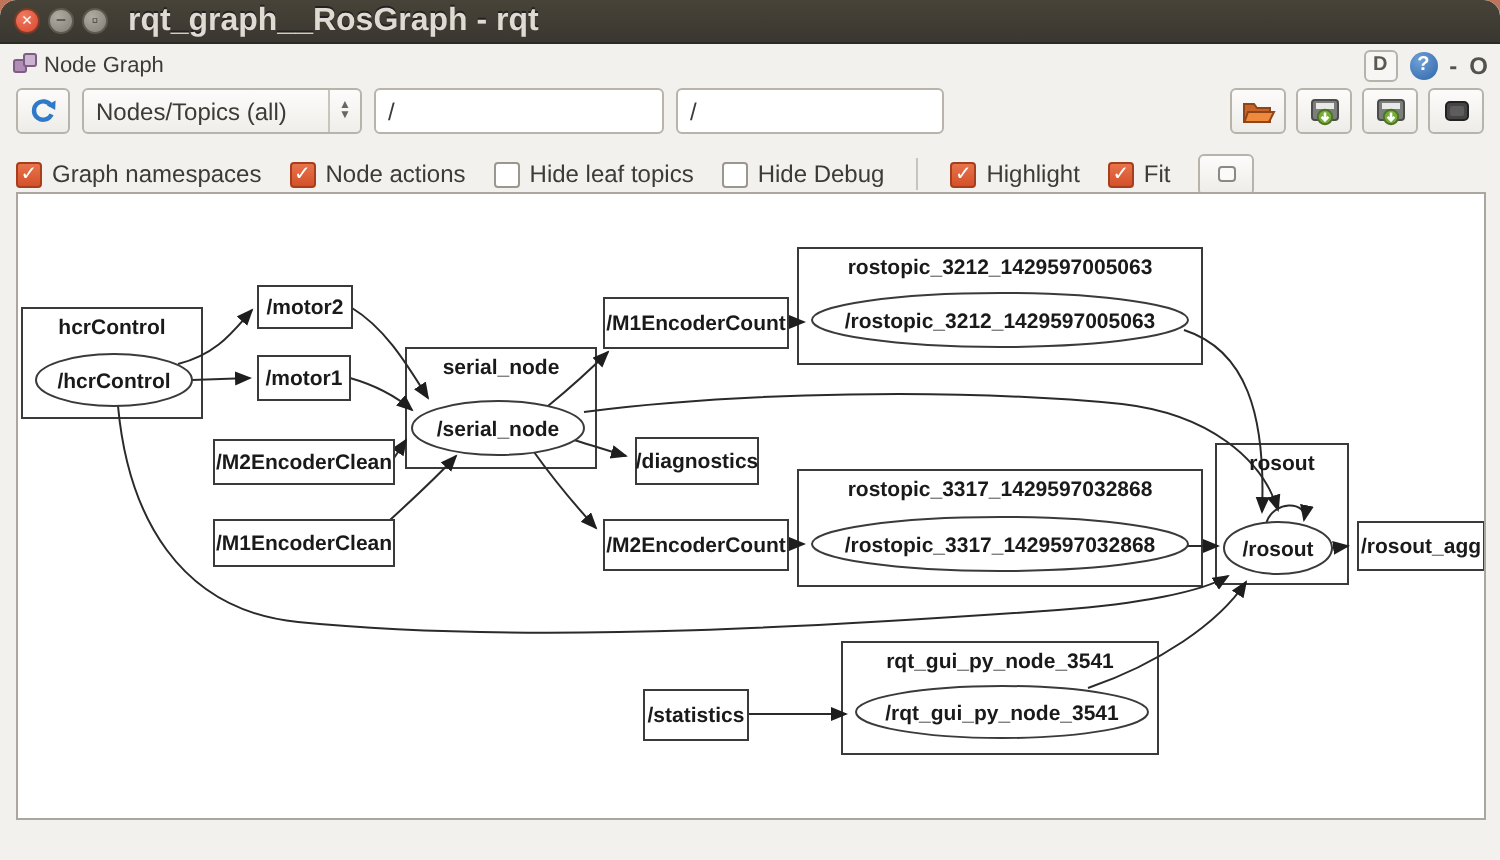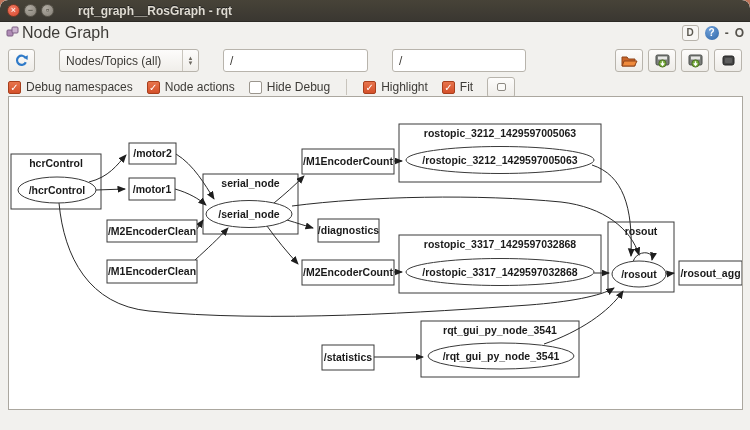--- a/index.html
+++ b/index.html
@@ -5,33 +5,33 @@
   html,body{margin:0;padding:0;}
   body{width:750px;height:430px;background:#bf7459;font-family:"Liberation Sans","DejaVu Sans",sans-serif;overflow:hidden;}
   .window{position:relative;width:750px;height:430px;background:#f2f1ee;border-radius:8px 8px 0 0;overflow:hidden;}
 
   
   .titlebar{height:21px;background:linear-gradient(#474338,#3a3731);border-bottom:1px solid #2c2a25;display:flex;align-items:center;border-radius:8px 8px 0 0;}
   .winbtns{display:flex;gap:4px;margin-left:7px;}
   .wbtn{width:13px;height:13px;border-radius:50%;display:flex;align-items:center;justify-content:center;font-size:9px;line-height:9px;color:#fff;box-sizing:border-box;}
   .wbtn.close{background:radial-gradient(circle at 35% 30%,#f07b62,#d9472f);border:1px solid #7c3a27;}
   .wbtn.min,.wbtn.max{background:radial-gradient(circle at 35% 30%,#b0aba2,#847f76);border:1px solid #5d594f;color:#3a382f;}
-  .title{color:#dfdbd2;font-weight:bold;font-size:12px;margin-left:24px;text-shadow:0 -1px 0 #222;}
+  .title{color:#dfdbd2;font-weight:bold;font-size:16px;margin-left:10px;text-shadow:0 -1px 0 #222;}
 
   
   .panelheader{height:21px;display:flex;align-items:center;padding:0 6px;background:#f2f1ee;}
   .plugin-icon{width:13px;height:13px;margin-right:3px;}
-  .panel-title{font-size:16px;color:#3d3b37;}
+  .panel-title{font-size:11px;color:#3d3b37;}
   .panel-controls{margin-left:auto;display:flex;align-items:center;gap:6px;}
   .pc-d{width:15px;height:14px;border:1px solid #b7b3ab;border-radius:3px;background:#f7f6f4;color:#5c5950;font-size:10px;font-weight:bold;display:flex;align-items:center;justify-content:center;}
   .pc-help{width:14px;height:14px;border-radius:50%;background:radial-gradient(circle at 35% 30%,#6fa0d8,#2e66a8);color:#fff;font-size:10px;font-weight:bold;display:flex;align-items:center;justify-content:center;}
   .pc-min,.pc-close{color:#55524b;font-size:12px;font-weight:bold;line-height:12px;}
 
   
-  .toolbar1{height:28px;display:flex;align-items:flex-end;padding:1px 8px 3px 8px;gap:24px;}
+  .toolbar1{height:28px;display:flex;align-items:flex-start;padding:1px 8px 3px 8px;gap:6px;}
   .tbtn{height:23px;border:1px solid #b8b4ac;border-radius:3px;background:linear-gradient(#fdfcfb,#eeece8);display:flex;align-items:center;justify-content:center;box-sizing:border-box;}
   .refresh-btn{width:27px;}
   .combo{width:140px;height:23px;border:1px solid #b8b4ac;border-radius:3px;background:linear-gradient(#fdfcfb,#f0eeea);display:flex;align-items:center;box-sizing:border-box;}
   .combo .cb-label{font-size:12px;color:#3d3b37;padding-left:6px;flex:1;white-space:nowrap;overflow:hidden;}
   .combo .spin{width:15px;height:100%;border-left:1px solid #c9c5bd;display:flex;flex-direction:column;align-items:center;justify-content:center;color:#6b675f;font-size:6px;line-height:5px;}
   .tinput{height:23px;border:1px solid #b8b4ac;border-radius:3px;background:#fff;font-size:12px;color:#3d3b37;padding:0 6px;box-sizing:border-box;font-family:"Liberation Sans",sans-serif;}
   .t1{width:145px;} .t2{width:134px;}
   .tb-right{margin-left:auto;display:flex;gap:5px;}
   .icon-btn{width:28px;}
 
@@ -124,27 +124,31 @@
         </svg>
       </div>
     </div>
   </div>
 
   <div class="toolbar2">
     <div class="cb on">
       <span class="box">
           <span class="check">✓</span>
         </span>
-      <span class="cb-text">Debug namespaces</span>
+      <span class="cb-text">Graph namespaces</span>
     </div>
     <div class="cb on">
       <span class="box">
           <span class="check">✓</span>
         </span>
       <span class="cb-text">Node actions</span>
+    </div>
+    <div class="cb">
+      <span class="box"></span>
+      <span class="cb-text">Hide leaf topics</span>
     </div>
     <div class="cb">
       <span class="box"></span>
       <span class="cb-text">Hide Debug</span>
     </div>
     <div class="vsep"></div>
     <div class="cb on">
       <span class="box">
           <span class="check">✓</span>
         </span>

